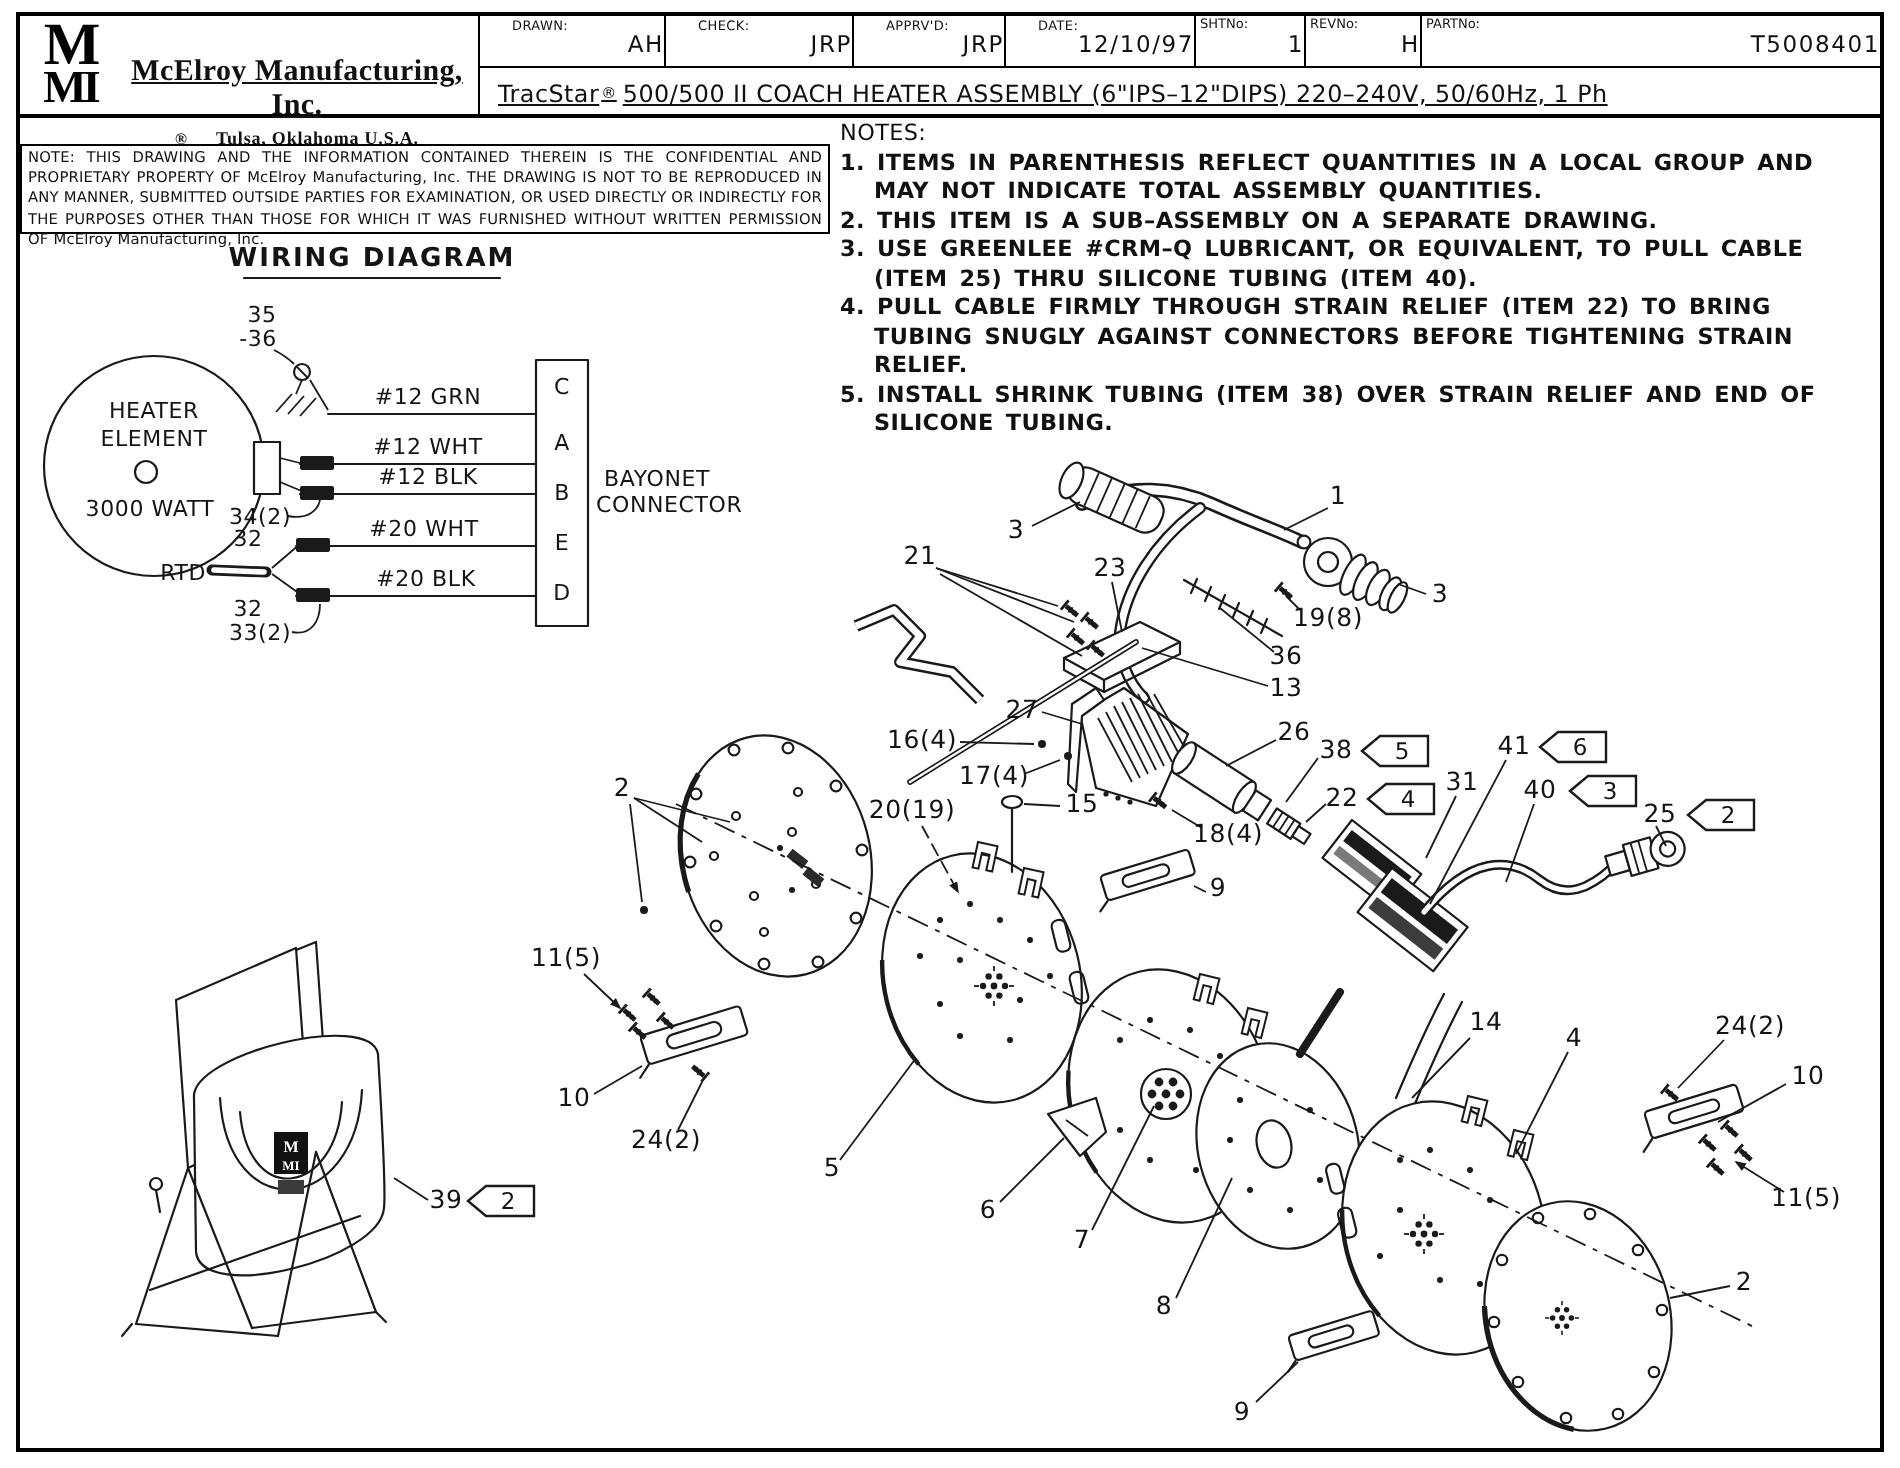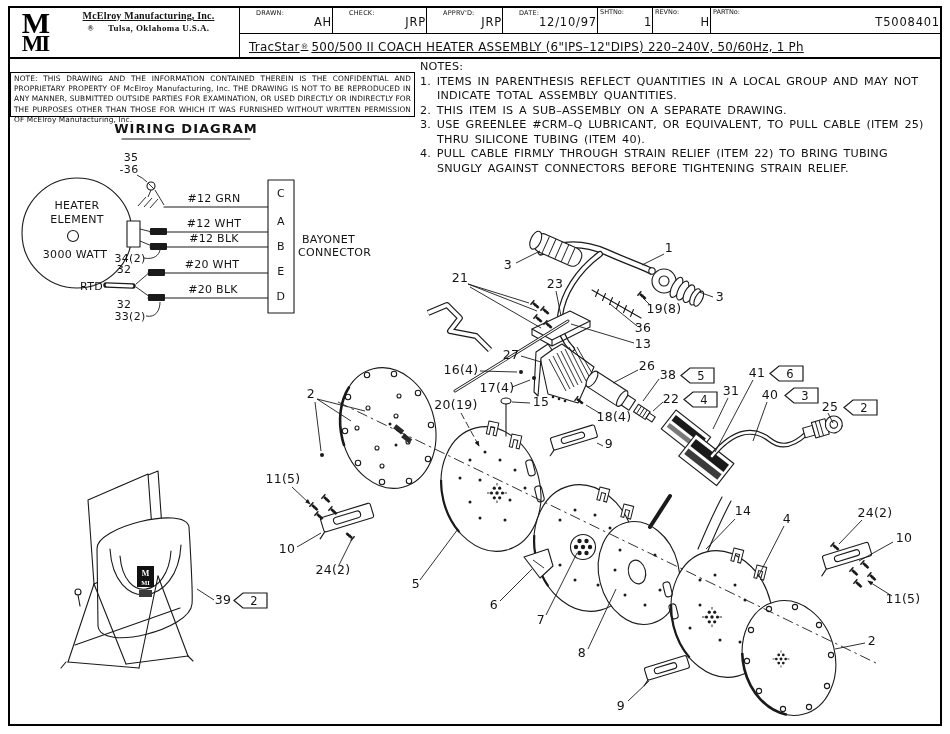--- a/index.html
+++ b/index.html
@@ -10,21 +10,21 @@
   
   .tb{position:absolute;left:8px;top:6px;width:934px;height:53px;
       border:2px solid #000;box-sizing:border-box;background:#fff;}
   .logo{position:absolute;left:3px;top:2px;width:44px;height:45px;
         display:flex;flex-direction:column;align-items:center;justify-content:center;
         font-family:"Liberation Serif",serif;font-weight:900;color:#000;}
   .logo-m{font-size:30px;line-height:22px;letter-spacing:-2px;}
   .logo-mi{font-size:23px;line-height:19px;letter-spacing:-2px;}
   .company{position:absolute;left:48px;top:0;width:181px;height:49px;text-align:center;
            font-family:"Liberation Serif",serif;}
-  .co-name{font-size:10px;font-weight:bold;margin-top:2px;text-decoration:underline;letter-spacing:0.2px;}
+  .co-name{font-size:15px;font-weight:bold;margin-top:20px;text-decoration:underline;letter-spacing:0.2px;}
   .co-tag{font-size:13px;margin-top:0px;text-decoration:underline;letter-spacing:0.6px;}
   .co-loc{font-size:9px;font-weight:bold;margin-top:2px;letter-spacing:0.4px;}
   .co-loc .reg{font-size:8px;margin-right:14px;}
   .tb-row1{position:absolute;left:229px;top:0;right:0;height:26px;display:flex;
            border-bottom:1.5px solid #000;box-sizing:border-box;}
   .cell{border-left:1.5px solid #000;box-sizing:border-box;position:relative;
         display:flex;align-items:center;}
   .lab{position:absolute;left:2px;top:1px;font-size:6.5px;letter-spacing:0.2px;padding-left:14px;}
   .stack{position:absolute;left:2px;top:1px;font-size:6.5px;display:flex;flex-direction:row;line-height:7.5px;}
   .val{width:100%;text-align:right;font-size:11.5px;letter-spacing:0.8px;padding-top:3px;}
@@ -35,21 +35,21 @@
            font-size:11.9px;letter-spacing:0.25px;white-space:nowrap;text-decoration:underline;}
   .tb-row2 sup{font-size:7.5px;margin:0 3px 0 1px;}
   
   .conf{position:absolute;left:10px;top:60px;width:405px;height:45px;
         border:1.5px solid #000;box-sizing:border-box;background:#fff;
         font-size:7.4px;line-height:10.2px;padding:1px 3px;text-align:justify;
         letter-spacing:0.1px;margin-top:12px;}
   
   .notes{position:absolute;left:420px;top:60px;width:505px;
          font-size:11.2px;line-height:14.5px;letter-spacing:0.2px;word-spacing:2px;}
-  .notes .item{padding-left:17px;text-indent:-17px;}
+  .notes .item{padding-left:17px;text-indent:-17px;font-weight:bold;}
   
   svg.draw{position:absolute;left:0;top:0;}
   .ln{stroke:#1a1a1a;stroke-width:1.1;fill:none;stroke-linecap:round;stroke-linejoin:round;}
   .fw{stroke:#1a1a1a;stroke-width:1.1;fill:#fff;stroke-linejoin:round;}
   .fd{fill:#1a1a1a;stroke:none;}
   .thin{stroke:#1a1a1a;stroke-width:0.9;fill:none;}
   .dd{stroke:#1a1a1a;stroke-width:0.9;fill:none;stroke-dasharray:11 4 2.5 4;}
   .lt{font-size:12.5px;fill:#141414;letter-spacing:0.3px;}
   .wt{font-size:11px;fill:#141414;letter-spacing:0.3px;}
   .ft{font-size:11.5px;fill:#141414;}
@@ -119,20 +119,21 @@
   </div>
 
   <div class="conf">NOTE: THIS DRAWING AND THE INFORMATION CONTAINED THEREIN IS THE CONFIDENTIAL AND PROPRIETARY PROPERTY OF McElroy Manufacturing, Inc. THE DRAWING IS NOT TO BE REPRODUCED IN ANY MANNER, SUBMITTED OUTSIDE PARTIES FOR EXAMINATION, OR USED DIRECTLY OR INDIRECTLY FOR THE PURPOSES OTHER THAN THOSE FOR WHICH IT WAS FURNISHED WITHOUT WRITTEN PERMISSION OF McElroy Manufacturing, Inc.</div>
 
   <div class="notes">
     <div>NOTES:</div>
     <div class="item">1. ITEMS IN PARENTHESIS REFLECT QUANTITIES IN A LOCAL GROUP AND MAY NOT INDICATE TOTAL ASSEMBLY QUANTITIES.</div>
     <div class="item">2. THIS ITEM IS A SUB–ASSEMBLY ON A SEPARATE DRAWING.</div>
     <div class="item">3. USE GREENLEE #CRM–Q LUBRICANT, OR EQUIVALENT, TO PULL CABLE (ITEM 25) THRU SILICONE TUBING (ITEM 40).</div>
     <div class="item">4. PULL CABLE FIRMLY THROUGH STRAIN RELIEF (ITEM 22) TO BRING TUBING SNUGLY AGAINST CONNECTORS BEFORE TIGHTENING STRAIN RELIEF.</div>
+    <div class="item">5. INSTALL SHRINK TUBING (ITEM 38) OVER STRAIN RELIEF AND END OF SILICONE TUBING.</div>
   </div>
 
   <svg class="draw" width="950" height="734" viewBox="0 0 950 734">
     <defs>
       <g id="screwS">
         <line x1="0" y1="0" x2="7.5" y2="0" stroke="#1a1a1a" stroke-width="2.4"></line>
         <line x1="-0.8" y1="-3" x2="-0.8" y2="3" stroke="#1a1a1a" stroke-width="1.4"></line>
         <line x1="3" y1="-1.6" x2="3" y2="1.6" stroke="#1a1a1a" stroke-width="1"></line>
         <line x1="5.3" y1="-1.3" x2="5.3" y2="1.3" stroke="#1a1a1a" stroke-width="1"></line>
       </g>

